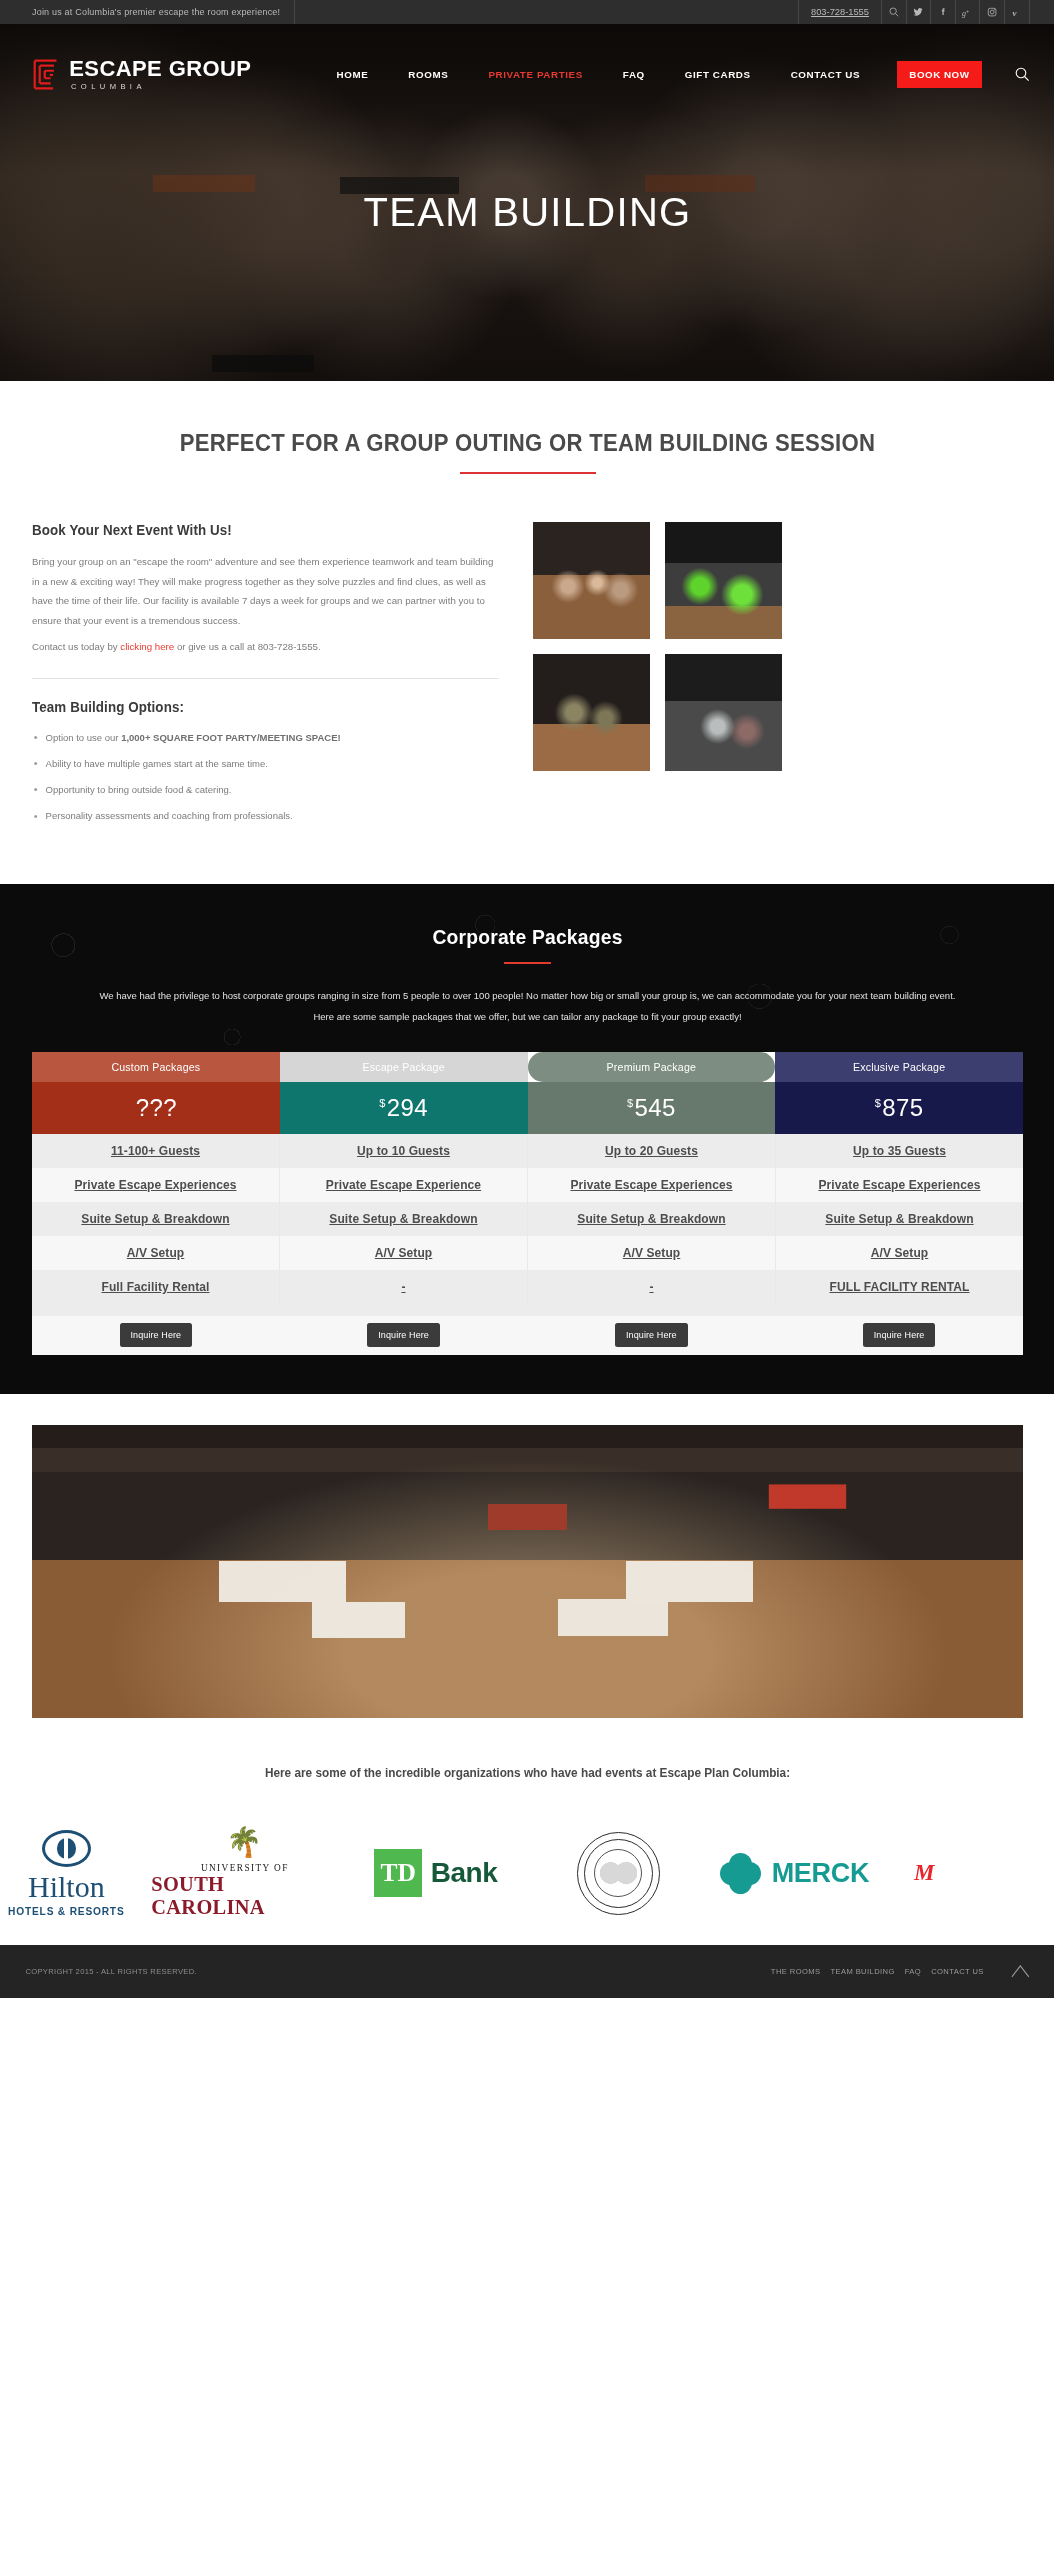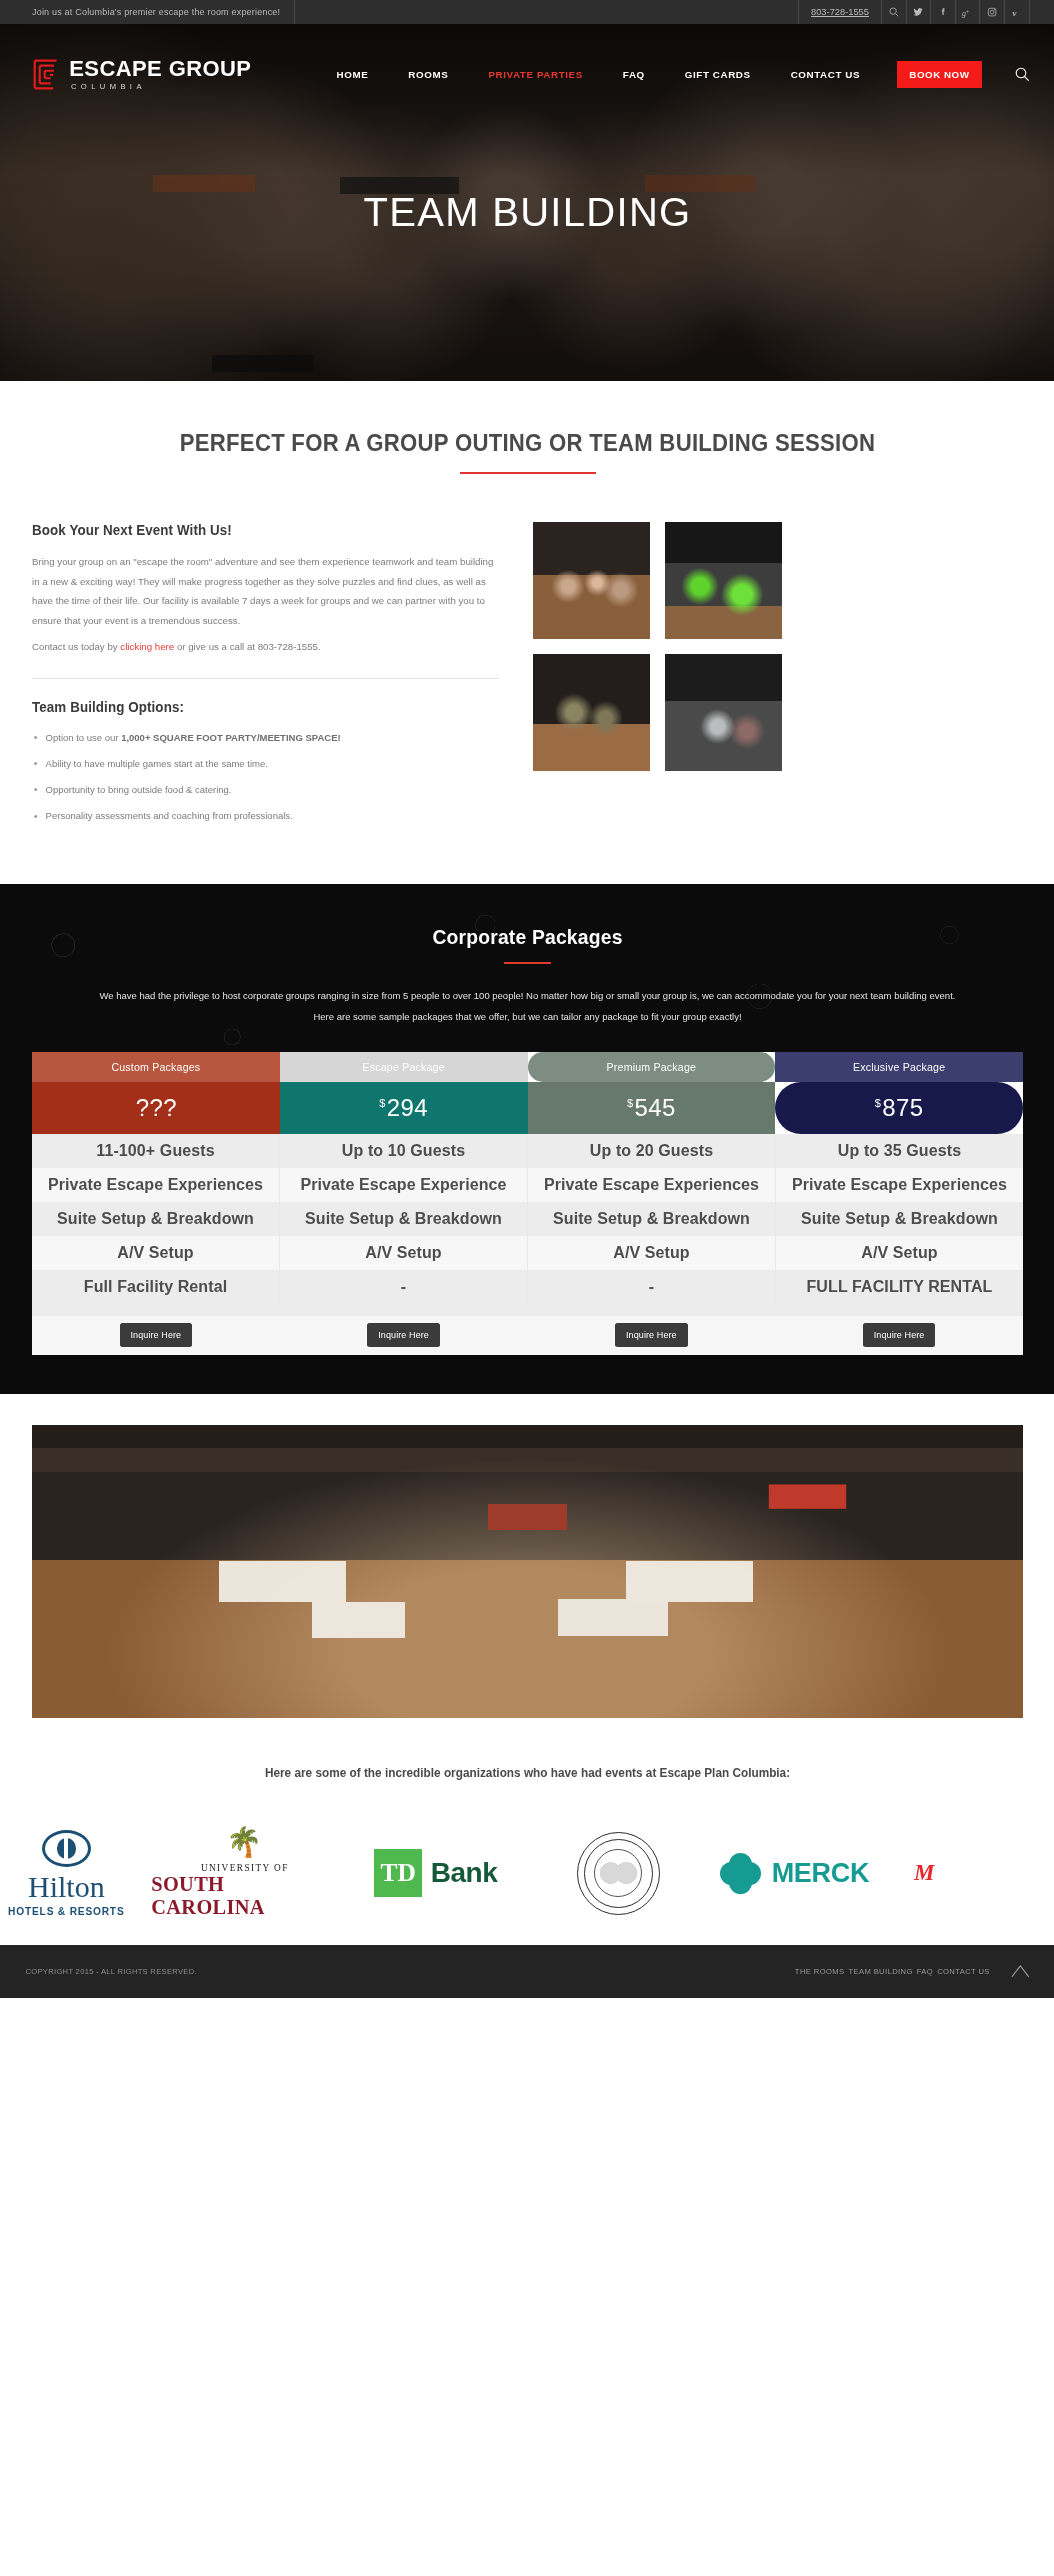--- a/index.html
+++ b/index.html
@@ -233,25 +233,26 @@
     font-family: "Liberation Sans Narrow", "Liberation Sans", sans-serif;
   }
   .tprice .tcell {
     height: 52px; color: #fff; font-size: 24px; letter-spacing: 0.4px;
     border-right: none; font-weight: 300;
   }
   .tprice .tcell sup { font-size: 11px; vertical-align: super; margin-right: 0.8px; }
   .c0h { background: #b8563f; } .c0p { background: #a32f18; }
   .c1h { background: #d6d6d6; } .c1p { background: #0f766e; }
   .c2h { background: #7e8d81; border-radius: 15px; } .c2p { background: #67786c; }
-  .c3h { background: #3b3e6e; } .c3p { background: #17194b; border-radius: 26px; }
+  .c3h { background: #3b3e6e; } .c3p { background: #17194b; }
   .tbody .tcell {
-    height: 34px; color: #4d4d4d; font-size: 16px; font-weight: 700;
+    height: 34px; color: #4d4d4d; font-size: 12px; font-weight: 700;
     letter-spacing: 0.1px;
     font-family: "Liberation Sans Narrow", "Liberation Sans", sans-serif;
+    text-decoration: underline;
   }
   .tbody .trow:nth-child(odd) { background: #ececec; }
   .tbody .trow:nth-child(even) { background: #f7f7f7; }
   .tfoot { background: #f7f7f7; }
   .tfoot .tcell { height: 39px; border-right: none; }
   .tspacer { height: 12px; background: #ececec; }
   .inq-btn {
     background: #3b3b3b; color: #fff; border: none; cursor: pointer;
     font-size: 9px; padding: 6.8px 11px; border-radius: 2.5px;
     letter-spacing: 0.1px;
@@ -353,21 +354,21 @@
   .merck-word { color: #169b93; font-size: 27px; font-weight: 700; letter-spacing: -0.3px; }
   .m-red { color: #e8262a; font-size: 23px; font-weight: 700; font-style: italic; font-family:"Liberation Serif",serif; }
 
   
   .footer {
     background: #242424; height: 53px;
     display: flex; align-items: center; padding: 0 25.5px 0 25.5px;
   }
   .copy { color: #8d8d8d; font-size: 7.6px; letter-spacing: 0.3px;
     font-family:"Liberation Sans Narrow","Liberation Sans",sans-serif; }
-  .fnav { margin-left: auto; display: flex; align-items: center; gap: 4px; }
+  .fnav { margin-left: auto; display: flex; align-items: center; gap: 10px; }
   .fnav a { color: #9a9a9a; font-size: 7.6px; text-decoration: none; letter-spacing: 0.4px;
     font-family:"Liberation Sans Narrow","Liberation Sans",sans-serif; }
   .to-top { color: #9a9a9a; margin-left: 17px; display: flex; align-items: center; }
 </style>
 </head>
 <body>
 
 <div class="topbar">
   <div class="topbar-tagline">Join us at Columbia's premier escape the room experience!</div>
   <div class="topbar-spacer"></div>

